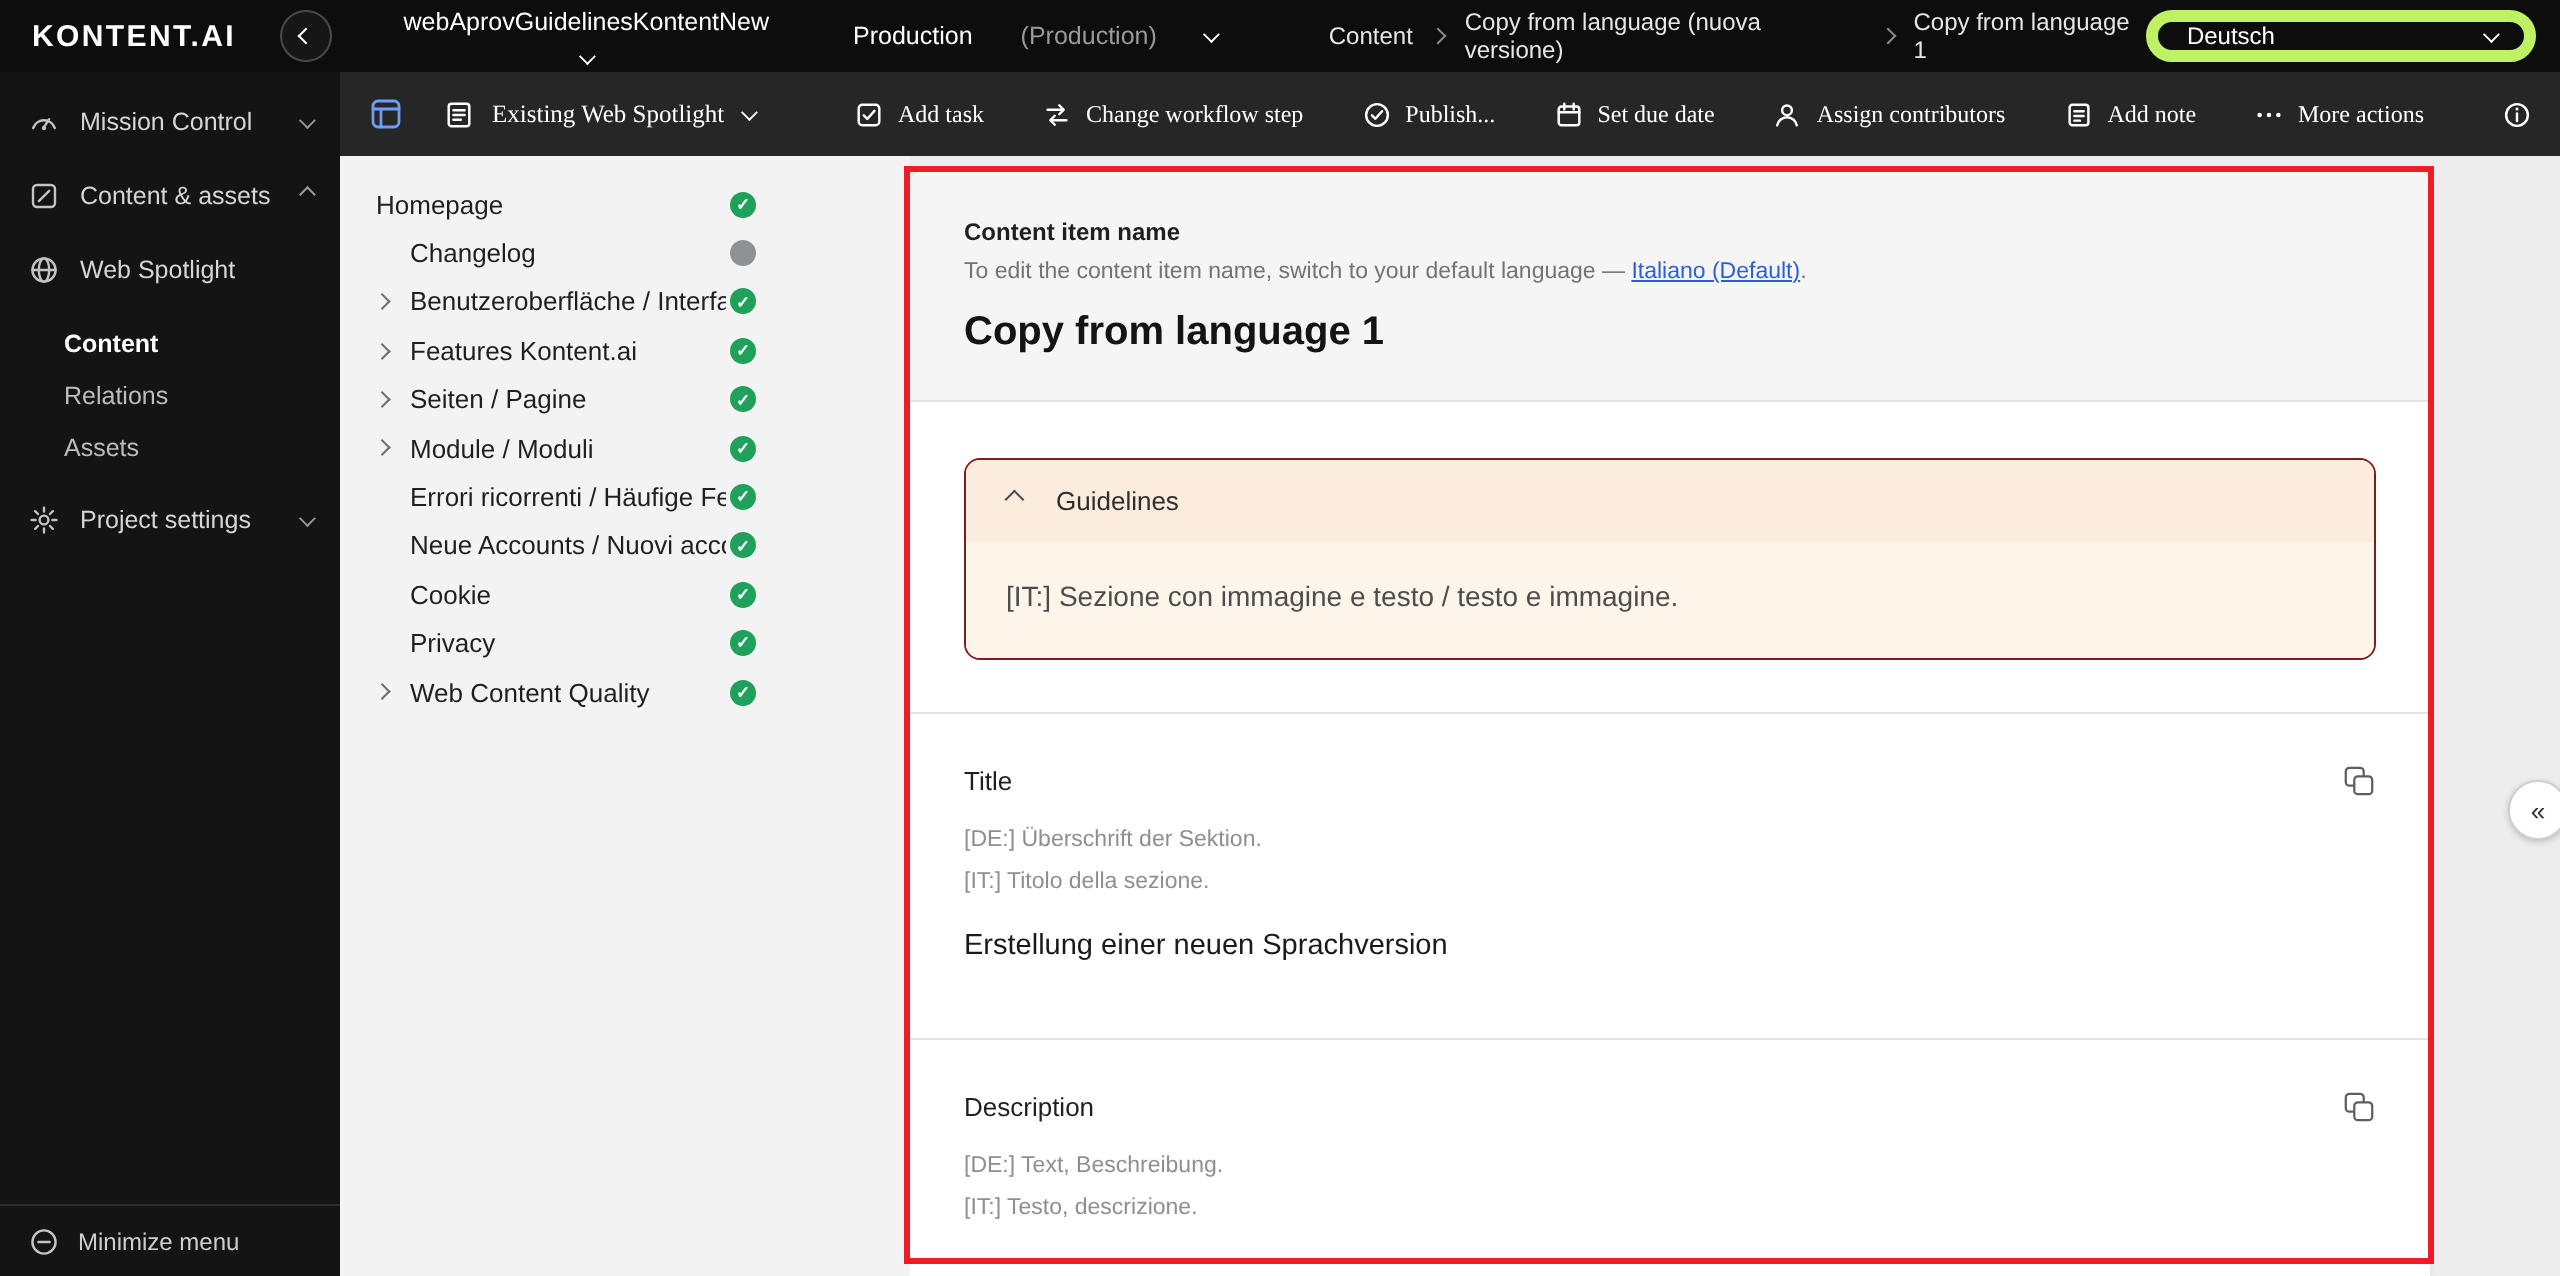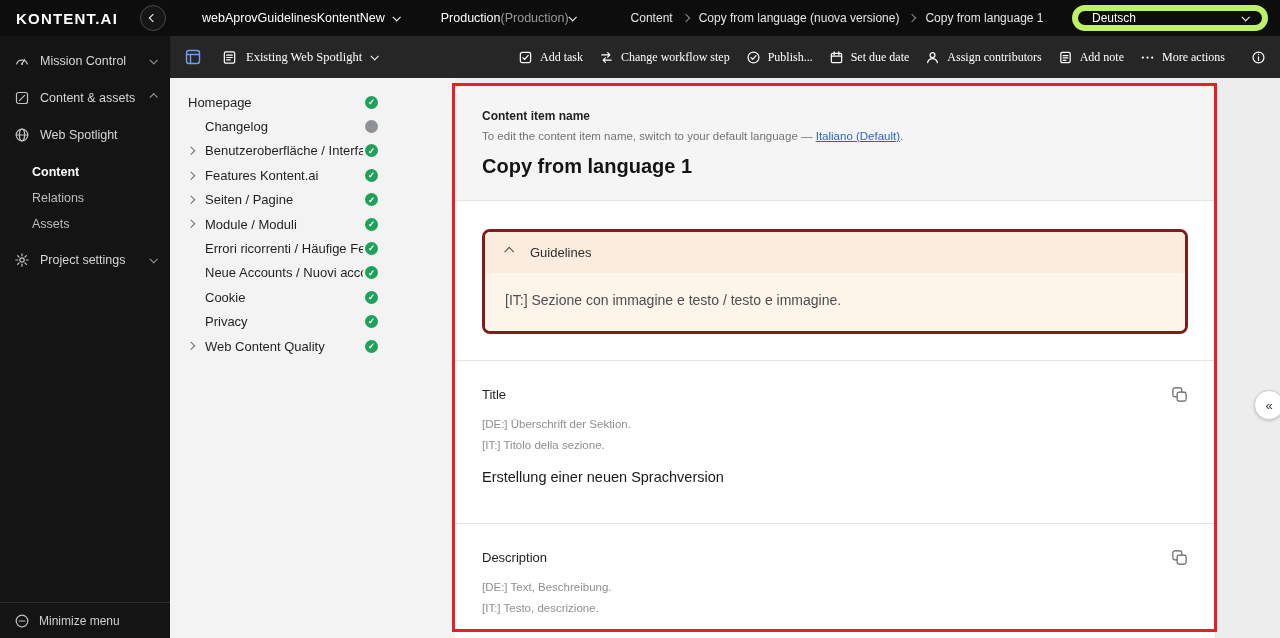--- a/index.html
+++ b/index.html
@@ -5,22 +5,22 @@
   * { box-sizing: border-box; margin: 0; padding: 0; }
   body { font-family: "Liberation Sans", sans-serif; background:#444; }
   .app { position: relative; width: 1280px; height: 638px; overflow: hidden; background:#5eead4; }
 
   
   .topbar { position:absolute; top:0; left:0; width:1280px; height:36px; background:#0d0d0d;
             display:flex; align-items:center; padding:0 12px 0 16px; color:#fff; z-index:5; }
   .logo { font-size:15px; font-weight:700; letter-spacing:1.2px; color:#fff; }
   .back-btn { width:26px; height:26px; border-radius:50%; border:1.5px solid #4a4a4a; background:#161616;
               display:flex; align-items:center; justify-content:center; margin-left:22px; cursor:pointer; }
-  .proj { display:flex; align-items:center; gap:8px; margin-left:36px; font-size:12.5px; cursor:pointer; }
-  .env  { display:flex; align-items:center; gap:0; margin-left:42px; font-size:12.5px; cursor:pointer; }
+  .proj { display:flex; align-items:center; gap:8px; margin-left:36px; font-size:12.5px; cursor:pointer;flex-direction:column; }
+  .env  { display:flex; align-items:center; gap:24px; margin-left:42px; font-size:12.5px; cursor:pointer; }
   .env .muted { color:#9a9a9a; }
   .crumbs { display:flex; align-items:center; gap:10px; margin-left:56px; font-size:12px; color:#e6e6e6; }
   .crumbs .sep { color:#8a8a8a; }
   .lang-pill { margin-left:auto; width:196px; height:26px; border:6px solid #bef264; border-radius:14px;
                display:flex; align-items:center; justify-content:space-between; padding:0 14px; font-size:12px; cursor:pointer; }
   .chev { display:inline-block; width:6px; height:6px; border-right:1.5px solid currentColor; border-bottom:1.5px solid currentColor; }
   .chev.down { transform: rotate(45deg) translateY(-1px); }
   .chev.up { transform: rotate(-135deg) translateY(1px); }
   .chev.right { transform: rotate(-45deg); }
   .chev.left { transform: rotate(135deg); }
@@ -37,21 +37,21 @@
                  padding:0 14px; font-size:12px; color:#cfcfcf; cursor:pointer; }
   .sicon { width:16px; height:16px; color:#c3c3c3; flex:0 0 16px; display:flex; align-items:center; justify-content:center; }
   .sicon svg { width:16px; height:16px; stroke:currentColor; fill:none; stroke-width:1.2; stroke-linecap:round; stroke-linejoin:round; }
 
   
   .toolbar { position:absolute; top:36px; left:170px; width:1110px; height:42px; background:#262626; color:#fff;
              display:flex; align-items:center; padding:0 14px 0 12px; z-index:4;font-family:Liberation Serif, serif; }
   .tb-blue { width:22px; height:22px; display:flex; align-items:center; justify-content:center; cursor:pointer; }
   .tb-blue svg { width:18px; height:18px; stroke:#6d9ff8; fill:none; stroke-width:1.4; stroke-linecap:round; }
   .tb-type { display:flex; align-items:center; gap:9px; margin-left:18px; font-size:12.5px; cursor:pointer; }
-  .tb-actions { margin-left:auto; display:flex; align-items:center; gap:16px; }
+  .tb-actions { margin-left:auto; display:flex; align-items:center; gap:29px; }
   .tb-btn { display:flex; align-items:center; gap:7px; font-size:12px; color:#fff; cursor:pointer; white-space:nowrap; }
   .ticon { width:15px; height:15px; display:flex; align-items:center; justify-content:center; }
   .ticon svg { width:15px; height:15px; stroke:#fff; fill:none; stroke-width:1.3; stroke-linecap:round; stroke-linejoin:round; }
   .tb-info { margin-left:10px; cursor:pointer; }
 
   
   .tree { position:absolute; top:78px; left:170px; width:285px; height:560px; background:#f3f3f3; padding-top:12px; z-index:2; }
   .tree-row { position:relative; display:flex; align-items:center; height:24.4px; padding-left:18px; font-size:13px; color:#1f1f1f; cursor:pointer; }
   .tree-spacer { flex:0 0 17px; display:flex; align-items:center; color:#6f6f6f; }
   .tree-spacer .chev { width:5.5px; height:5.5px; }
@@ -65,21 +65,21 @@
   
   .main { position:absolute; top:78px; left:455px; width:825px; height:560px; background:#ededed; z-index:1; }
   .card { position:absolute; top:7px; left:0; width:760px; height:553px; background:#fff; border-radius:8px 8px 0 0;
           box-shadow:0 1px 3px rgba(0,0,0,.08); overflow:hidden; }
   .card-head { background:#f5f5f5; padding:24px 27px 22px 27px; border-bottom:1px solid #e3e3e3; }
   .name-label { font-size:12px; font-weight:700; color:#1f1f1f; }
   .name-note { margin-top:7px; font-size:11.5px; color:#737373; }
   .name-note a { color:#2b5fd9; text-decoration:underline; cursor:pointer; }
   .item-title { margin-top:13px; font-size:20px; font-weight:700; color:#141414; }
 
-  .guidelines { margin:28px 27px 26px 27px; border:3px solid #7f1d1d; border-radius:8px; overflow:hidden; }
+  .guidelines { margin:28px 27px 26px 27px; border:1px solid #7f1d1d; border-radius:8px; overflow:hidden; }
   .g-head { background:#fcecdd; padding:13px 20px; display:flex; align-items:center; gap:18px; cursor:pointer; }
   .g-head .chev { color:#4a4a4a; width:7px; height:7px; }
   .g-title { font-size:13px; color:#2e2e2e; }
   .g-body { background:#fdf4ea; padding:16px 20px 20px 20px; font-size:14px; color:#4d4d4d; line-height:22px; }
 
   .hr { height:1px; background:#e3e3e3; margin:0; }
   .field { padding:25px 27px 0 27px; }
   .field-head { display:flex; align-items:center; justify-content:space-between; }
   .field-label { font-size:13px; font-weight:500; color:#1f1f1f; }
   .ficon { width:17px; height:17px; color:#5f5f5f; cursor:pointer; display:flex; }

